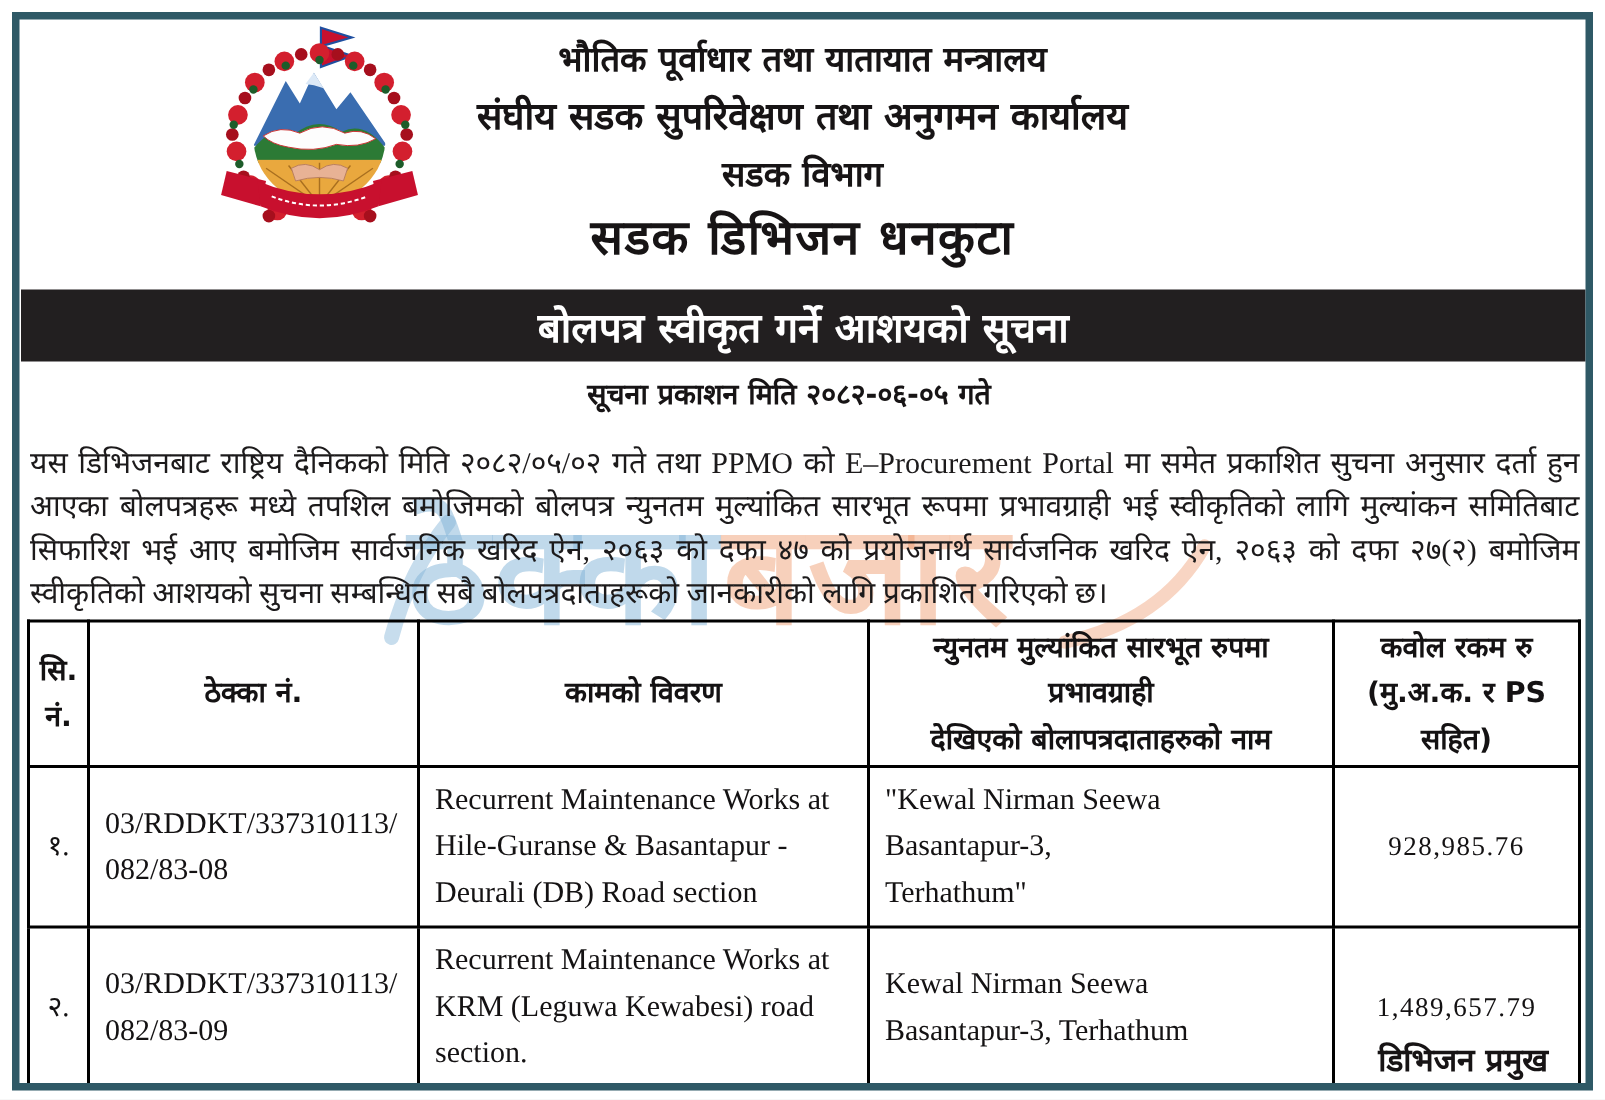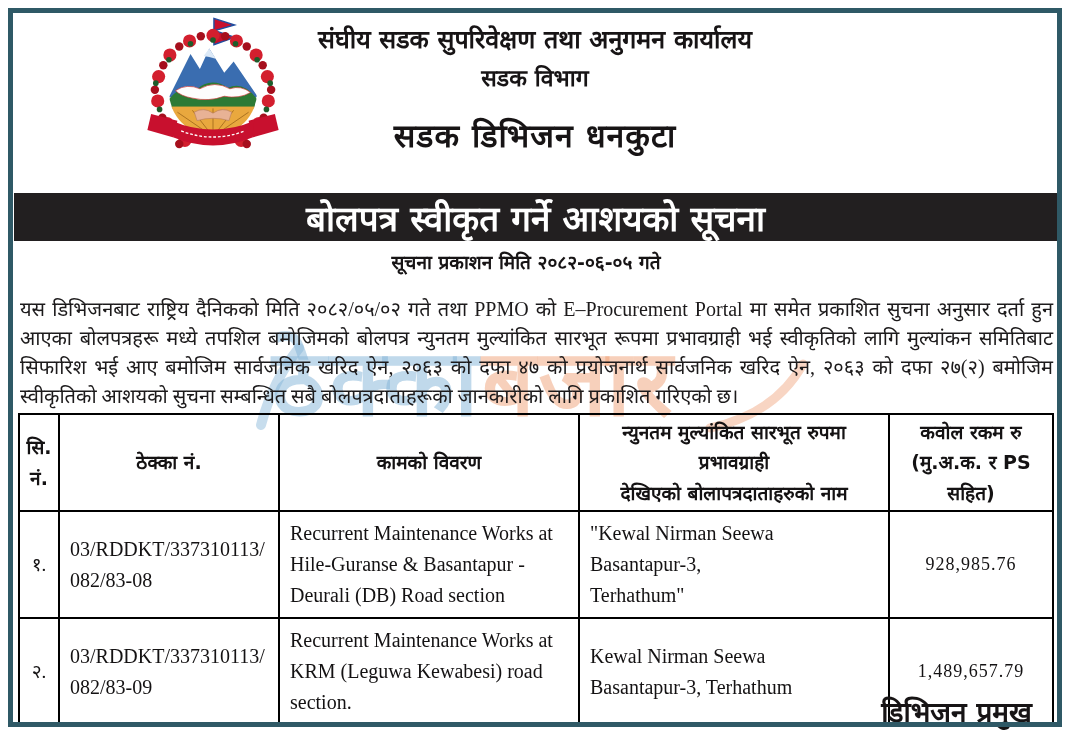--- a/index.html
+++ b/index.html
@@ -21,28 +21,28 @@
   .wm-blue  { color:rgba(130,180,215,0.50); }
   .wm-salmon{ color:rgba(238,150,105,0.45); }
   .wm-swoosh{ position:absolute; left:255px; top:330px; z-index:0; }
   
   .header { position:absolute; left:15px; right:15px; top:16px; text-align:center; z-index:2; }
   .h-line { font-weight:800; color:#171415; }
   .h1 { font-size:20px; margin-top:2px; }
   .h2 { font-size:23px; margin-top:6px; }
   .h3 { font-size:23px; margin-top:6px; }
   .h4 { font-size:25px; margin-top:5px; }
-  .h5 { font-size:32px; margin-top:20px; letter-spacing:1px; }
+  .h5 { font-size:32px; margin-top:4px; letter-spacing:1px; }
   .emblem { position:absolute; left:138px; top:14px; z-index:3; }
   
   .banner {
     position:absolute; left:14px; right:13px; top:193px; height:48px;
     background:#221f20; color:#fff; z-index:2;
     display:flex; align-items:center; justify-content:center;
-    font-size:35px; font-weight:800;
+    font-size:27px; font-weight:800;
   }
   .dateline {
     position:absolute; left:0; right:18px; top:249px; text-align:center;
     font-size:19px; font-weight:800; color:#171415; z-index:2;
   }
   
   .notice-body {
     position:absolute; left:20px; right:17px; top:295px; z-index:2;
     font-family:"Liberation Serif","DejaVu Serif",serif;
     font-size:20px; line-height:29px; text-align:justify; color:#1c1a1b;
@@ -67,21 +67,21 @@
   .col-no  { width:220px; }
   .col-desc{ width:300px; }
   .col-name{ width:310px; }
   .col-amt { width:164px; }
   td.c-sn  { text-align:center; font-size:19px; }
   td.c-amt { text-align:center; font-size:18px; letter-spacing:1px; }
   .multiline { white-space:pre-line; }
   
   .footer-sign {
     position:absolute; right:38px; top:692px; z-index:2;
-    font-size:28px; font-weight:800; color:#171415;
+    font-size:21px; font-weight:800; color:#171415;
   }
 </style>
 </head>
 <body>
 
 <div class="page">
 
   <div class="watermark"><span class="wm-blue">ठेक्का</span><span class="wm-salmon">बजार</span></div>
   <svg class="wm-swoosh" width="560" height="120" viewBox="0 0 560 120">
     <path d="M6,95 Q18,50 44,18" stroke="rgba(130,180,215,0.45)" stroke-width="10" fill="none" stroke-linecap="round"></path>
@@ -161,20 +161,21 @@
       </g>
     </g>
 
     <path d="M14,106 L42,113 L38,131 L10,123 Z" fill="#c8102e"></path>
     <path d="M146,106 L118,113 L122,131 L150,123 Z" fill="#c8102e"></path>
     <path d="M36,113 Q80,132 124,113 L122,131 Q80,148 38,131 Z" fill="#c8102e"></path>
     <path d="M46,124 Q80,137 114,124" stroke="#ffffff" stroke-width="1.4" fill="none" stroke-dasharray="3,2"></path>
   </svg>
 
   <div class="header">
+    <div class="h-line h2">भौतिक पूर्वाधार तथा यातायात मन्त्रालय</div>
     <div class="h-line h4">संघीय सडक सुपरिवेक्षण तथा अनुगमन कार्यालय</div>
     <div class="h-line h3">सडक विभाग</div>
     <div class="h-line h5">सडक डिभिजन धनकुटा</div>
   </div>
 
   <div class="banner">
     <span>बोलपत्र स्वीकृत गर्ने आशयको सूचना</span>
   </div>
 
   <div class="dateline">सूचना प्रकाशन मिति २०८२-०६-०५ गते</div>

